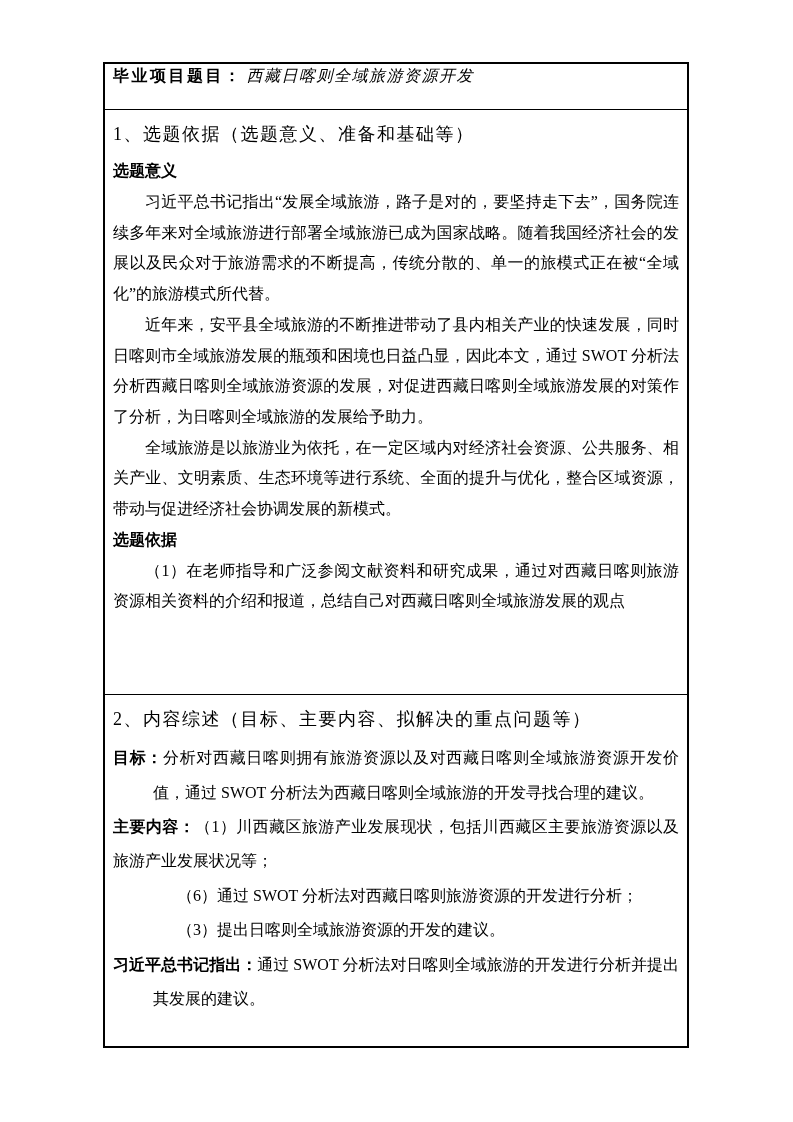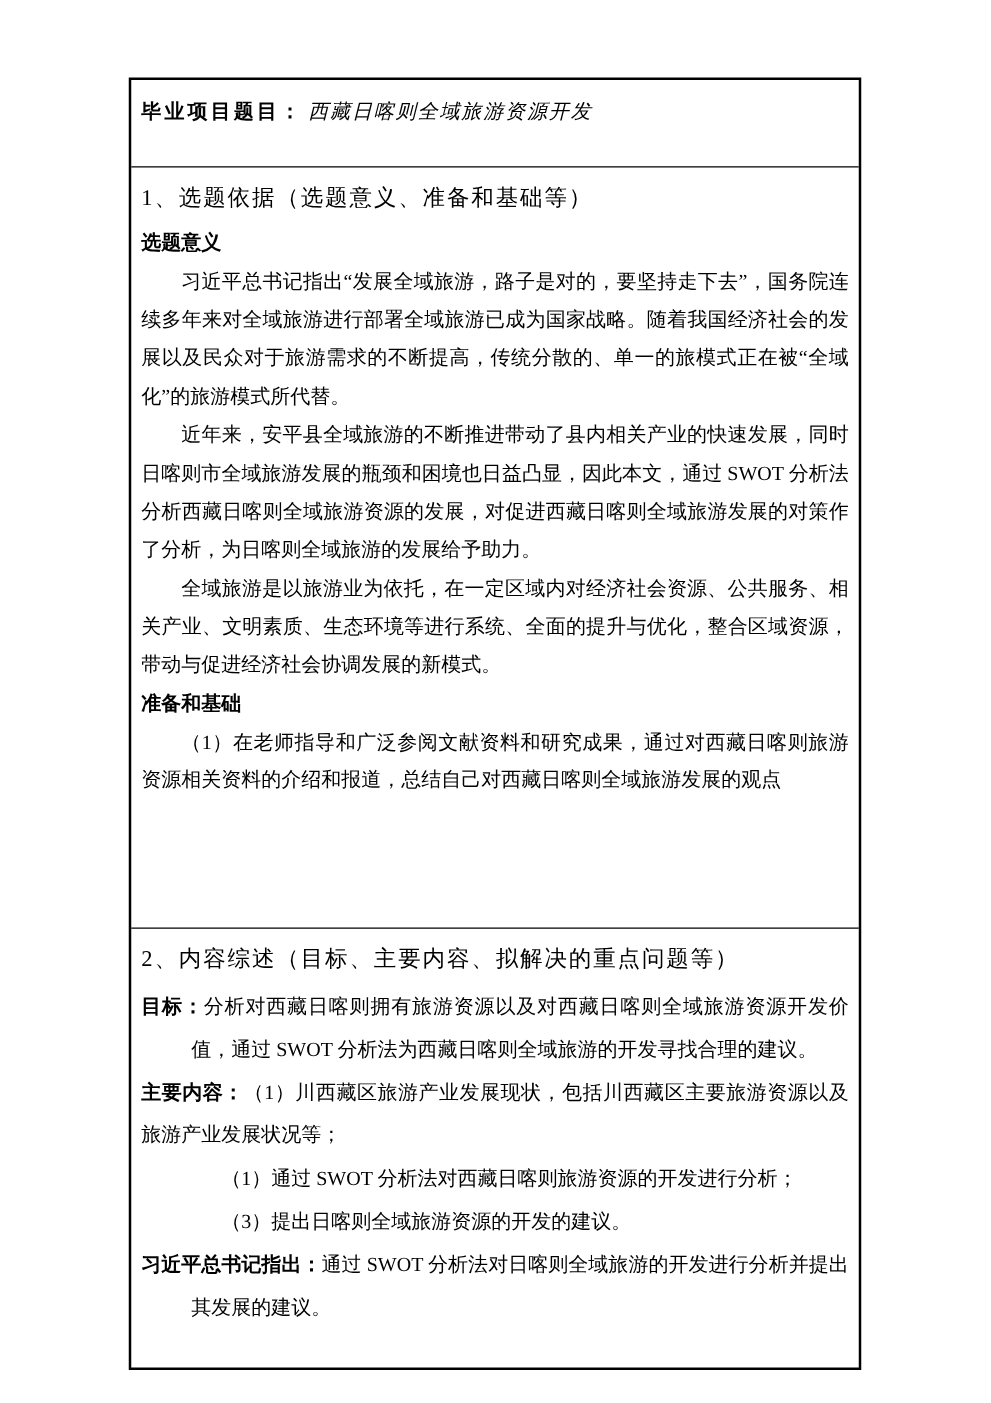--- a/index.html
+++ b/index.html
@@ -24,35 +24,34 @@
     box-sizing: border-box;
     border: 2px solid #000000;
     background: #ffffff;
   }
   .row {
     box-sizing: border-box;
     overflow: hidden;
   }
   .title-row {
     height: 45px;
-    padding: 15px 8px 0 8px;
+    padding: 2px 8px 0 8px;
     font-size: 16px;
   }
   .title-label {
     letter-spacing: 2.5px;
   }
   .title-value {
     font-style: italic;
     letter-spacing: 1.5px;
     margin-left: 4px;
   }
   .section {
     border-top: 1px solid #000000;
     padding: 0 8px;
-    margin-top: 24px;
   }
   .section-1 { height: 585px; }
   .section-2 { height: 352px; }
   .sec-header {
     font-size: 18px;
     font-weight: normal;
     letter-spacing: 1.5px;
     margin: 12px 0 9px 0;
     line-height: 1.4;
   }
@@ -80,27 +79,27 @@
     <div class="row title-row">
       <span class="title-label bold">毕业项目题目：</span><span class="title-value">西藏日喀则全域旅游资源开发</span>
     </div>
 
     <div class="row section section-1">
       <div class="sec-header">1、选题依据（选题意义、准备和基础等）</div>
       <p class="bold">选题意义</p>
       <p class="indent2">习近平总书记指出“发展全域旅游，路子是对的，要坚持走下去”，国务院连续多年来对全域旅游进行部署全域旅游已成为国家战略。随着我国经济社会的发展以及民众对于旅游需求的不断提高，传统分散的、单一的旅模式正在被“全域化”的旅游模式所代替。</p>
       <p class="indent2">近年来，安平县全域旅游的不断推进带动了县内相关产业的快速发展，同时日喀则市全域旅游发展的瓶颈和困境也日益凸显，因此本文，通过 SWOT 分析法分析西藏日喀则全域旅游资源的发展，对促进西藏日喀则全域旅游发展的对策作了分析，为日喀则全域旅游的发展给予助力。</p>
       <p class="indent2">全域旅游是以旅游业为依托，在一定区域内对经济社会资源、公共服务、相关产业、文明素质、生态环境等进行系统、全面的提升与优化，整合区域资源，带动与促进经济社会协调发展的新模式。</p>
-      <p class="bold">准备和基础</p>
+      <p class="bold">选题依据</p>
       <p class="indent2">（1）在老师指导和广泛参阅文献资料和研究成果，通过对西藏日喀则旅游资源相关资料的介绍和报道，总结自己对西藏日喀则全域旅游发展的观点</p>
     </div>
 
     <div class="row section section-2">
       <div class="sec-header">2、内容综述（目标、主要内容、拟解决的重点问题等）</div>
       <p class="hang25"><span class="bold">目标：</span><span>分析对西藏日喀则拥有旅游资源以及对西藏日喀则全域旅游资源开发价值，通过 SWOT 分析法为西藏日喀则全域旅游的开发寻找合理的建议。</span></p>
       <p><span class="bold">主要内容：</span><span>（1）川西藏区旅游产业发展现状，包括川西藏区主要旅游资源以及旅游产业发展状况等；</span></p>
-      <p class="lead4">（1）通过 SWOT 分析法对西藏日喀则旅游资源的开发进行分析；</p>
+      <p class="lead4">（6）通过 SWOT 分析法对西藏日喀则旅游资源的开发进行分析；</p>
       <p class="lead4">（3）提出日喀则全域旅游资源的开发的建议。</p>
       <p class="hang25"><span class="bold">习近平总书记指出：</span><span>通过 SWOT 分析法对日喀则全域旅游的开发进行分析并提出其发展的建议。</span></p>
     </div>
 
   </div>
 </div>
 
 </body></html>

